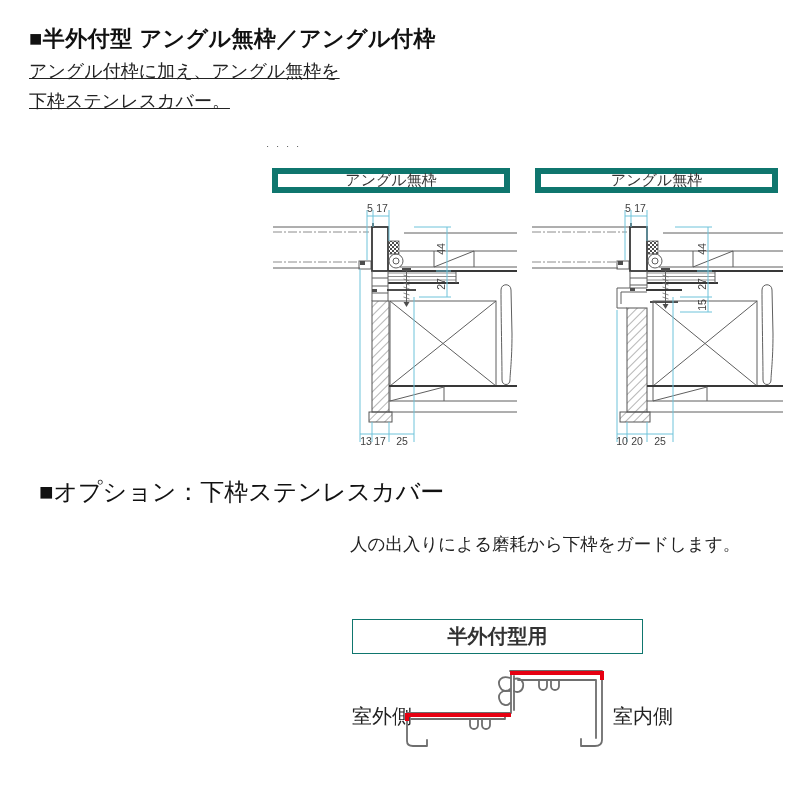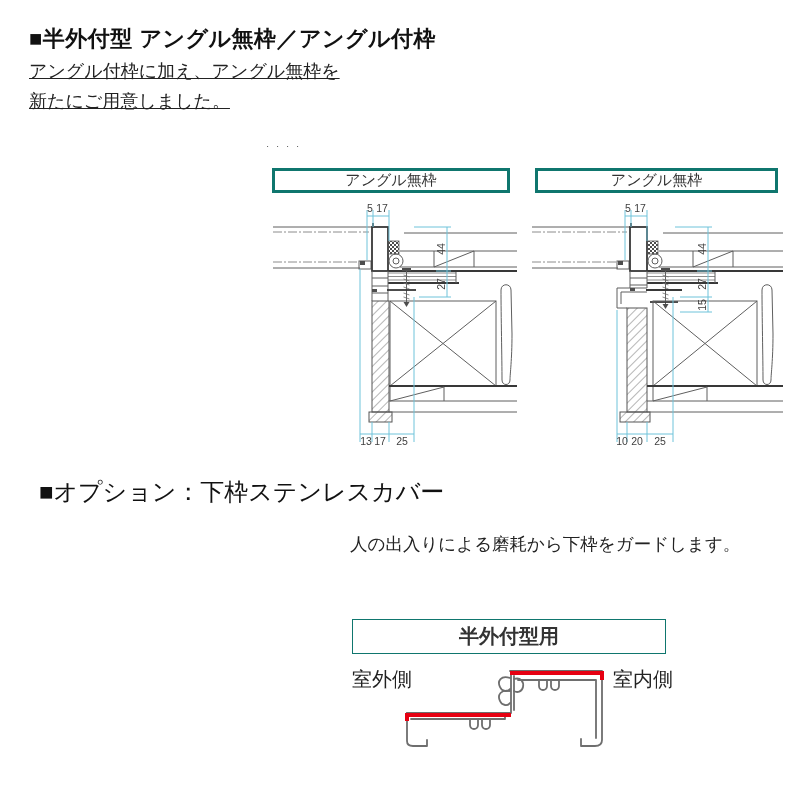--- a/index.html
+++ b/index.html
@@ -2,43 +2,43 @@
 <html><head>
 <meta charset="utf-8">
 <style>
   html,body{margin:0;padding:0;background:#ffffff;}
   .page{position:relative;width:800px;height:800px;background:#fff;overflow:hidden;
         font-family:"Liberation Sans","DejaVu Sans",sans-serif;color:#1a1a1a;padding-left:17px;}
   .abs{position:absolute;}
   .h1{font-size:22px;font-weight:700;letter-spacing:0.5px;color:#111;white-space:nowrap;}
   .sub{font-size:18px;color:#222;white-space:nowrap;text-decoration:underline;}
   .dots{font-size:7px;color:#444;letter-spacing:3px;}
-  .panel-label{box-sizing:border-box;border:3px solid #0f766e;background:#fff;
+  .panel-label{box-sizing:border-box;border:6px solid #0f766e;background:#fff;
         text-align:center;font-size:15px;color:#333;display:flex;align-items:center;justify-content:center;}
   .h2{font-size:24px;font-weight:400;color:#111;white-space:nowrap;}
   .desc{font-size:17.5px;color:#222;white-space:nowrap;}
-  .blabel{font-size:20px;color:#222;white-space:nowrap;}
+  .blabel{font-size:20px;color:#222;white-space:nowrap;margin-top:37px;}
   svg text{font-family:"Liberation Sans","DejaVu Sans",sans-serif;}
   .ln{stroke:#5f5f5f;stroke-width:1;fill:none;}
   .lnthin{stroke:#6e6e6e;stroke-width:0.8;fill:none;}
   .lnthick{stroke:#383838;stroke-width:1.8;fill:none;}
   .dashdot{stroke-dasharray:9 2 2 2;}
   .dim{stroke:#6fc3da;stroke-width:1;fill:none;}
   .dimtxt{fill:#3f3f3f;font-size:10.5px;}
   .gray{stroke:#6e6e6e;stroke-width:1.8;fill:none;stroke-linejoin:round;stroke-linecap:round;}
   .red{stroke:#e60012;stroke-width:4;fill:none;stroke-linejoin:miter;stroke-linecap:butt;}
 </style>
 </head>
 <body>
 
 <div class="page">
 
   <div class="abs h1" style="left:29px;top:24px;">■半外付型 アングル無枠／アングル付枠</div>
   <div class="abs sub" style="left:29px;top:59px;">アングル付枠に加え、アングル無枠を</div>
-  <div class="abs sub" style="left:29px;top:89px;">新たにご用意しました。</div>
+  <div class="abs sub" style="left:29px;top:89px;">下枠ステンレスカバー。</div>
   <div class="abs dots" style="left:264px;top:142px;">・・・・</div>
 
   <div class="abs panel-label" style="left:272px;top:168px;width:238px;height:25px;">
     <span>アングル無枠</span>
   </div>
   <div class="abs panel-label" style="left:535px;top:168px;width:243px;height:25px;">
     <span>アングル無枠</span>
   </div>
 
   <svg class="abs" style="left:264px;top:194px;" width="256" height="262" viewBox="0 0 256 262">
@@ -241,21 +241,21 @@
     <line class="dim" x1="143" y1="103" x2="143" y2="248"></line>
     <line class="dim" x1="87" y1="240" x2="143" y2="240"></line>
     <text class="dimtxt" x="92" y="251" text-anchor="middle">10</text>
     <text class="dimtxt" x="107" y="251" text-anchor="middle">20</text>
     <text class="dimtxt" x="130" y="251" text-anchor="middle">25</text>
   </svg>
 
   <div class="abs h2" style="left:39px;top:476px;">■オプション：下枠ステンレスカバー</div>
   <div class="abs desc" style="left:350px;top:532px;">人の出入りによる磨耗から下枠をガードします。</div>
 
-  <div class="abs panel-label" style="left:352px;top:619px;width:314px;height:35px;font-size:20px;font-weight:600;border-width:1.5px;">
+  <div class="abs panel-label" style="left:352px;top:619px;width:291px;height:35px;font-size:20px;font-weight:600;border-width:1.5px;">
     <span>半外付型用</span>
   </div>
   <div class="abs blabel" style="left:352px;top:666px;">室外側</div>
   <div class="abs blabel" style="left:613px;top:666px;">室内側</div>
 
   <svg class="abs" style="left:396px;top:654px;" width="220" height="100" viewBox="0 0 220 100">
 
     <path class="gray" d="M114,17 H206 V86 Q206,92 199,92 H185 V85"></path>
     <path class="gray" d="M122,26 H200 V84"></path>
 

